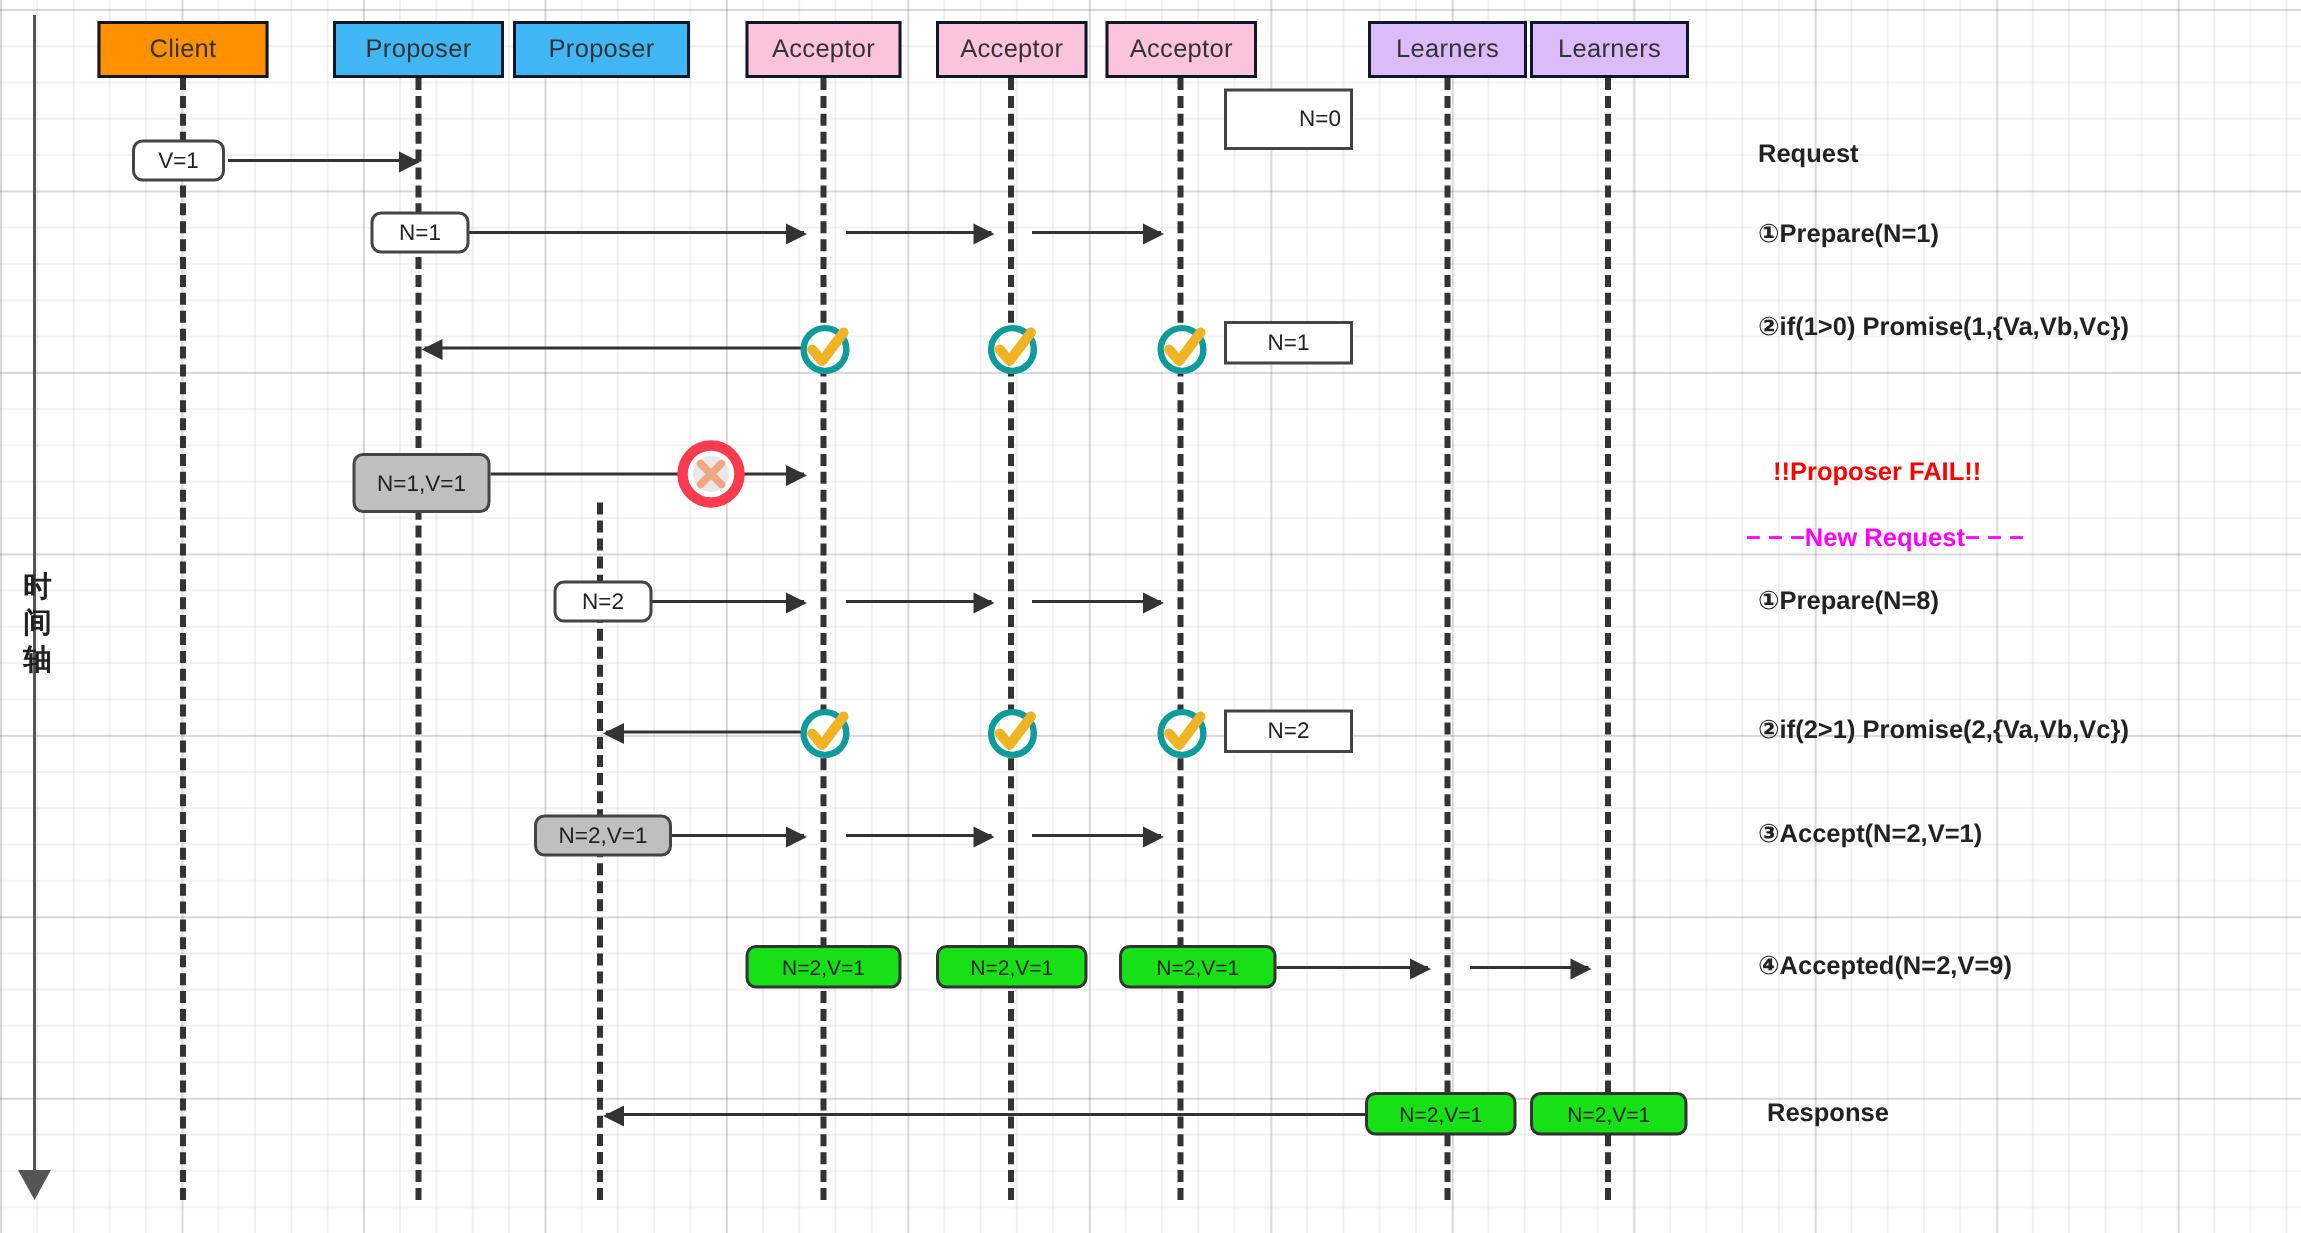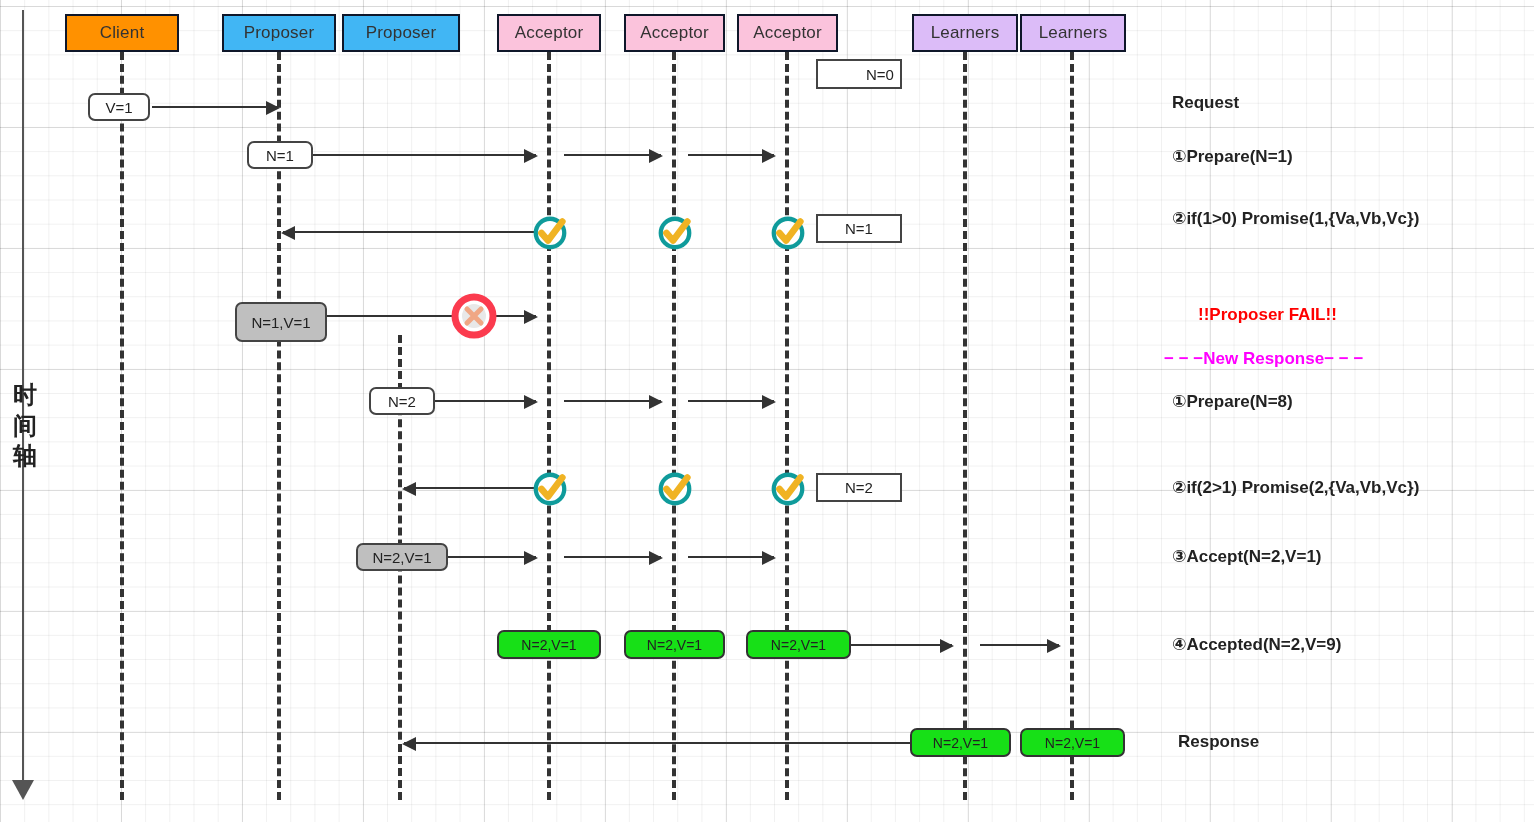--- a/index.html
+++ b/index.html
@@ -63,21 +63,21 @@
   .check{position:absolute;width:38px;height:38px;z-index:8;}
   .fail{position:absolute;width:48px;height:48px;z-index:9;}
   .note{position:absolute;font-size:17px;font-weight:bold;color:#222;white-space:nowrap;z-index:7;}
   .note.red{color:#ff0000;}
   .note.magenta{color:#ff00ff;}
   .axisline{position:absolute;left:22px;top:10px;width:0;height:775px;border-left:2.5px solid #555;z-index:3;}
   .axisarrow{position:absolute;left:12px;top:780px;width:0;height:0;
     border-left:11px solid transparent;border-right:11px solid transparent;
     border-top:20px solid #555;z-index:3;}
   .axislabel{position:absolute;left:12px;top:380px;width:26px;
-    font-size:24px;font-weight:bold;color:#222;line-height:1.28;text-align:center;z-index:4;}
+    font-size:19px;font-weight:bold;color:#222;line-height:1.28;text-align:center;z-index:4;}
 </style>
 </head>
 <body>
 
 <div id="canvas"></div>
 
 <div class="axisline"></div>
 <div class="axisarrow"></div>
 <div class="axislabel">时间轴</div>
 
@@ -108,21 +108,21 @@
 <div class="hdr" style="left:737px;top:14px;width:101px;height:38px;background:#FBC3DC;">
   <span>Acceptor</span>
 </div>
 <div class="hdr" style="left:912px;top:14px;width:106px;height:38px;background:#DCBCF8;">
   <span>Learners</span>
 </div>
 <div class="hdr" style="left:1020px;top:14px;width:106px;height:38px;background:#DCBCF8;">
   <span>Learners</span>
 </div>
 
-<div class="msgbox plain" style="left:816px;top:59px;width:86px;height:30px;padding-left:42px;">
+<div class="msgbox plain" style="left:816px;top:59px;width:86px;height:41px;padding-left:42px;">
   <span>N=0</span>
 </div>
 
 <div class="arrow" style="left:152px;top:106px;width:126px;"></div>
 <div class="msgbox white" style="left:88px;top:93px;width:62px;height:28px;">
   <span>V=1</span>
 </div>
 
 <div class="arrow" style="left:311px;top:154px;width:225px;"></div>
 <div class="arrow" style="left:564px;top:154px;width:97px;"></div>
@@ -219,19 +219,19 @@
 <div class="msgbox green" style="left:910px;top:728px;width:101px;height:29px;">
   <span>N=2,V=1</span>
 </div>
 <div class="msgbox green" style="left:1020px;top:728px;width:105px;height:29px;">
   <span>N=2,V=1</span>
 </div>
 
 <div class="note" style="left:1172px;top:93px;">Request</div>
 <div class="note" style="left:1172px;top:146px;">①Prepare(N=1)</div>
 <div class="note" style="left:1172px;top:208px;">②if(1&gt;0) Promise(1,{Va,Vb,Vc})</div>
-<div class="note red" style="left:1182px;top:305px;margin-left:16px;">!!Proposer  FAIL!!</div>
-<div class="note magenta" style="left:1164px;top:349px;">− − −New Response− − −</div>
+<div class="note red" style="left:1182px;top:305px;">!!Proposer  FAIL!!</div>
+<div class="note magenta" style="left:1164px;top:349px;">− − −New Request− − −</div>
 <div class="note" style="left:1172px;top:391px;">①Prepare(N=8)</div>
 <div class="note" style="left:1172px;top:477px;">②if(2&gt;1) Promise(2,{Va,Vb,Vc})</div>
 <div class="note" style="left:1172px;top:546px;">③Accept(N=2,V=1)</div>
 <div class="note" style="left:1172px;top:634px;">④Accepted(N=2,V=9)</div>
 <div class="note" style="left:1178px;top:732px;">Response</div>
 
 </body></html>

